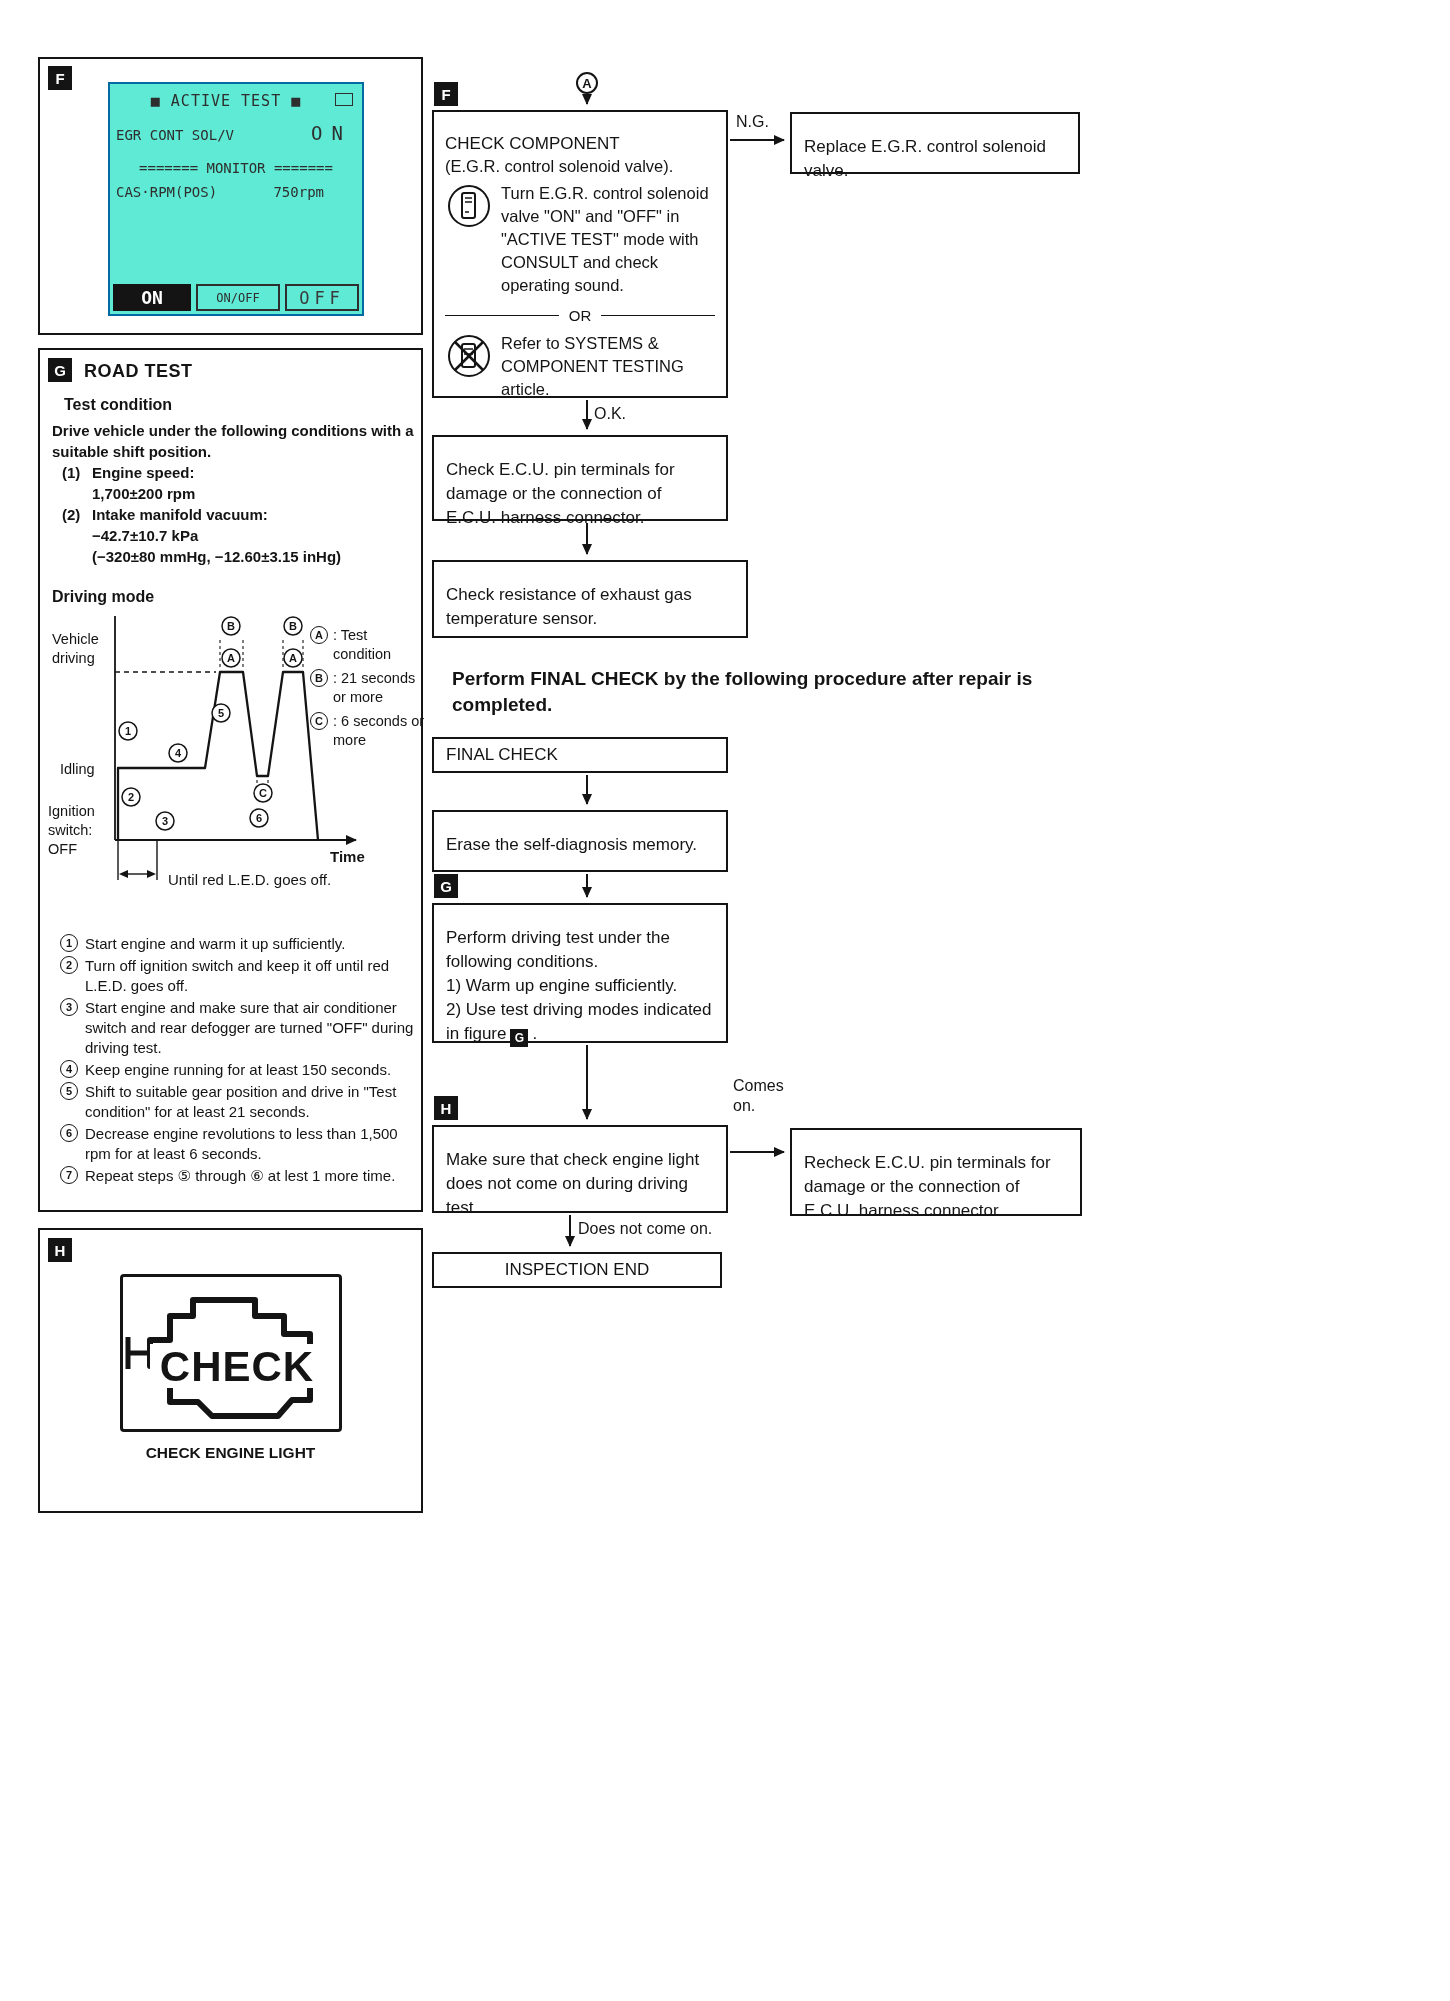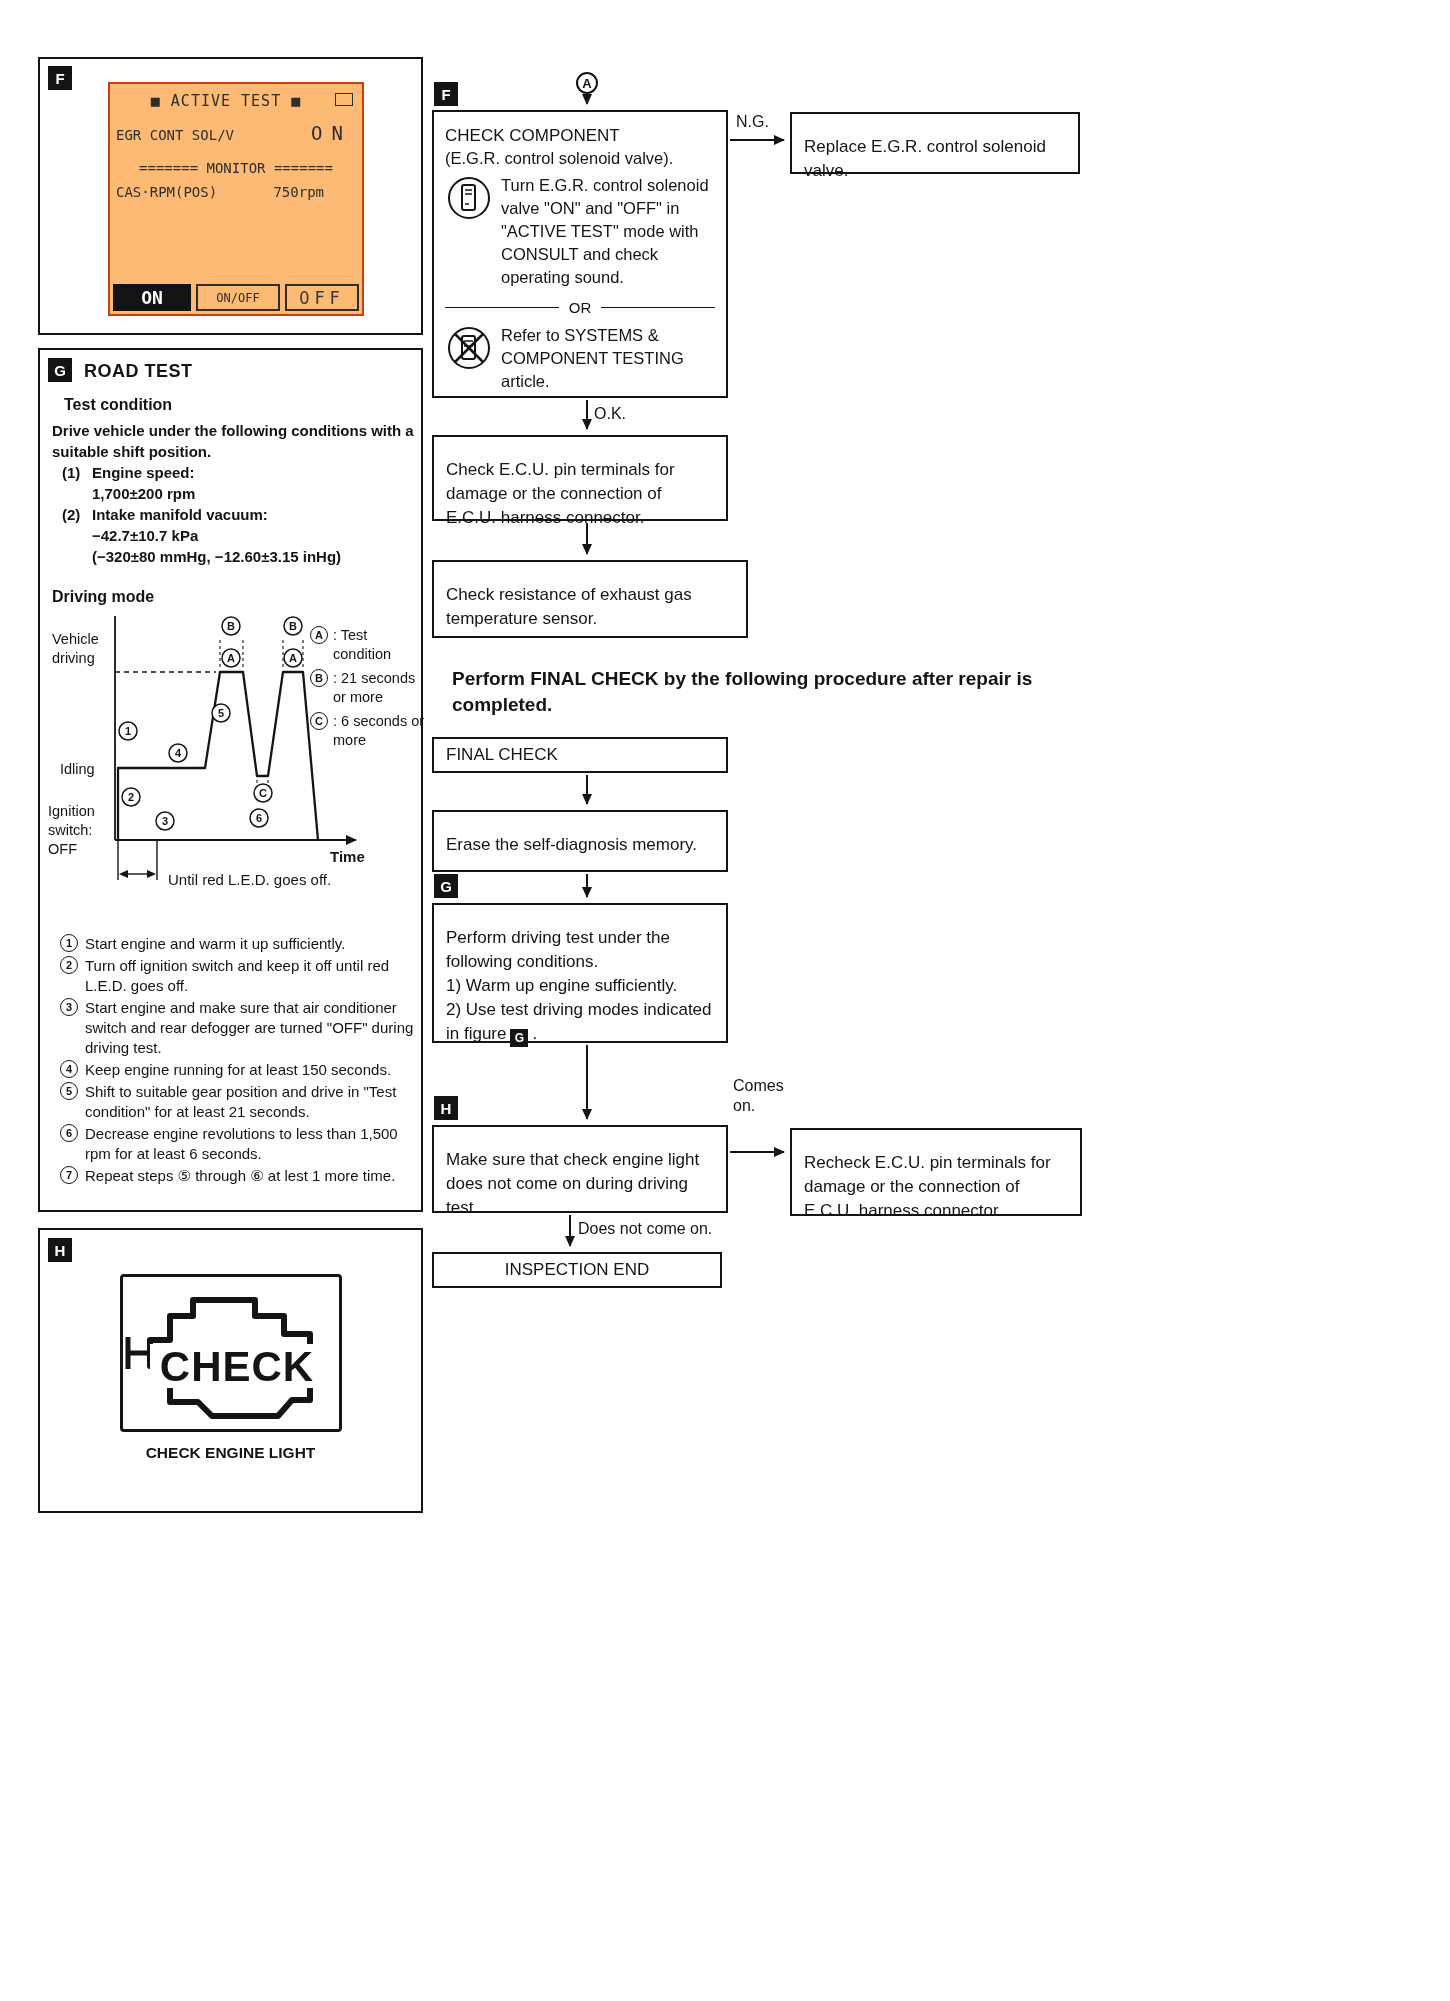--- a/index.html
+++ b/index.html
@@ -13,21 +13,21 @@
          align-items:center;justify-content:center;font-size:15px;font-weight:700;z-index:3}
   .circle-badge{position:absolute;width:22px;height:22px;border:2px solid #141414;border-radius:50%;
          display:flex;align-items:center;justify-content:center;font-size:13px;font-weight:700;background:#fff;z-index:3}
   .circ{display:inline-flex;flex:none;width:18px;height:18px;border:1.5px solid #141414;border-radius:50%;
          align-items:center;justify-content:center;font-size:11px;font-weight:700;background:#fff}
   .lbl{position:absolute;font-size:16px;line-height:20px}
   .b{font-weight:700}
   .mono{font-family:"DejaVu Sans Mono",monospace}
   .overlay{position:absolute;left:0;top:0;z-index:4;pointer-events:none}
   .overlay text{font-family:"Liberation Sans","DejaVu Sans",sans-serif}
-  .screen{position:absolute;border:2px solid #c2410c;background:#fdba74}
+  .screen{position:absolute;border:2px solid #0369a1;background:#5eead4}
   .step{display:flex;gap:7px;margin-bottom:2px;font-size:15px;line-height:20px}
   .legend-item{display:flex;gap:5px;margin-bottom:5px;font-size:14.5px;line-height:19px}
   .or-divider{display:flex;align-items:center;gap:10px;margin:10px 0 8px 0;font-size:15px}
   .or-divider .rule{flex:1;border-top:1.5px solid #141414}
   .iconrow{display:flex;gap:8px;align-items:flex-start}
   .iconrow .txt{flex:1;font-size:16.5px;line-height:23px}
   .gbadge{display:inline-flex;width:18px;height:18px;background:#141414;color:#fff;font-size:12px;
           font-weight:700;align-items:center;justify-content:center;vertical-align:-3px;margin:0 4px}
   .btn{display:flex;align-items:center;justify-content:center;height:27px}
 </style>
@@ -132,21 +132,21 @@
 
   <div class="box" style="left:38px;top:1228px;width:385px;height:285px">
     <div class="badge" style="left:8px;top:8px">H</div>
     <div class="abs" style="left:80px;top:44px;width:222px;height:158px;border:3px solid #141414;border-radius:4px;background:#fff"></div>
     <div class="abs b" style="left:0;top:214px;width:100%;text-align:center;font-size:15.5px">CHECK ENGINE LIGHT</div>
   </div>
 
   <div class="circle-badge" style="left:576px;top:72px">A</div>
   <div class="badge" style="left:434px;top:82px">F</div>
 
-  <div class="box" style="left:432px;top:110px;width:296px;height:288px;padding:12px 11px">
+  <div class="box" style="left:432px;top:110px;width:296px;height:288px;padding:20px 11px">
     <div style="font-size:17px;line-height:23px">CHECK COMPONENT</div>
     <div style="font-size:16.5px;line-height:23px;margin-bottom:4px">(E.G.R. control solenoid valve).</div>
     <div class="iconrow">
       <svg width="48" height="48" viewBox="0 0 48 48">
         <circle cx="24" cy="24" r="20" fill="none" stroke="#141414" stroke-width="2"></circle>
         <rect x="17" y="11" width="13" height="25" rx="2" fill="#fff" stroke="#141414" stroke-width="2"></rect>
         <line x1="20" y1="16" x2="27" y2="16" stroke="#141414" stroke-width="1.5"></line>
         <line x1="20" y1="20" x2="27" y2="20" stroke="#141414" stroke-width="1.5"></line>
         <line x1="20" y1="30" x2="24" y2="30" stroke="#141414" stroke-width="1.5"></line>
       </svg>

